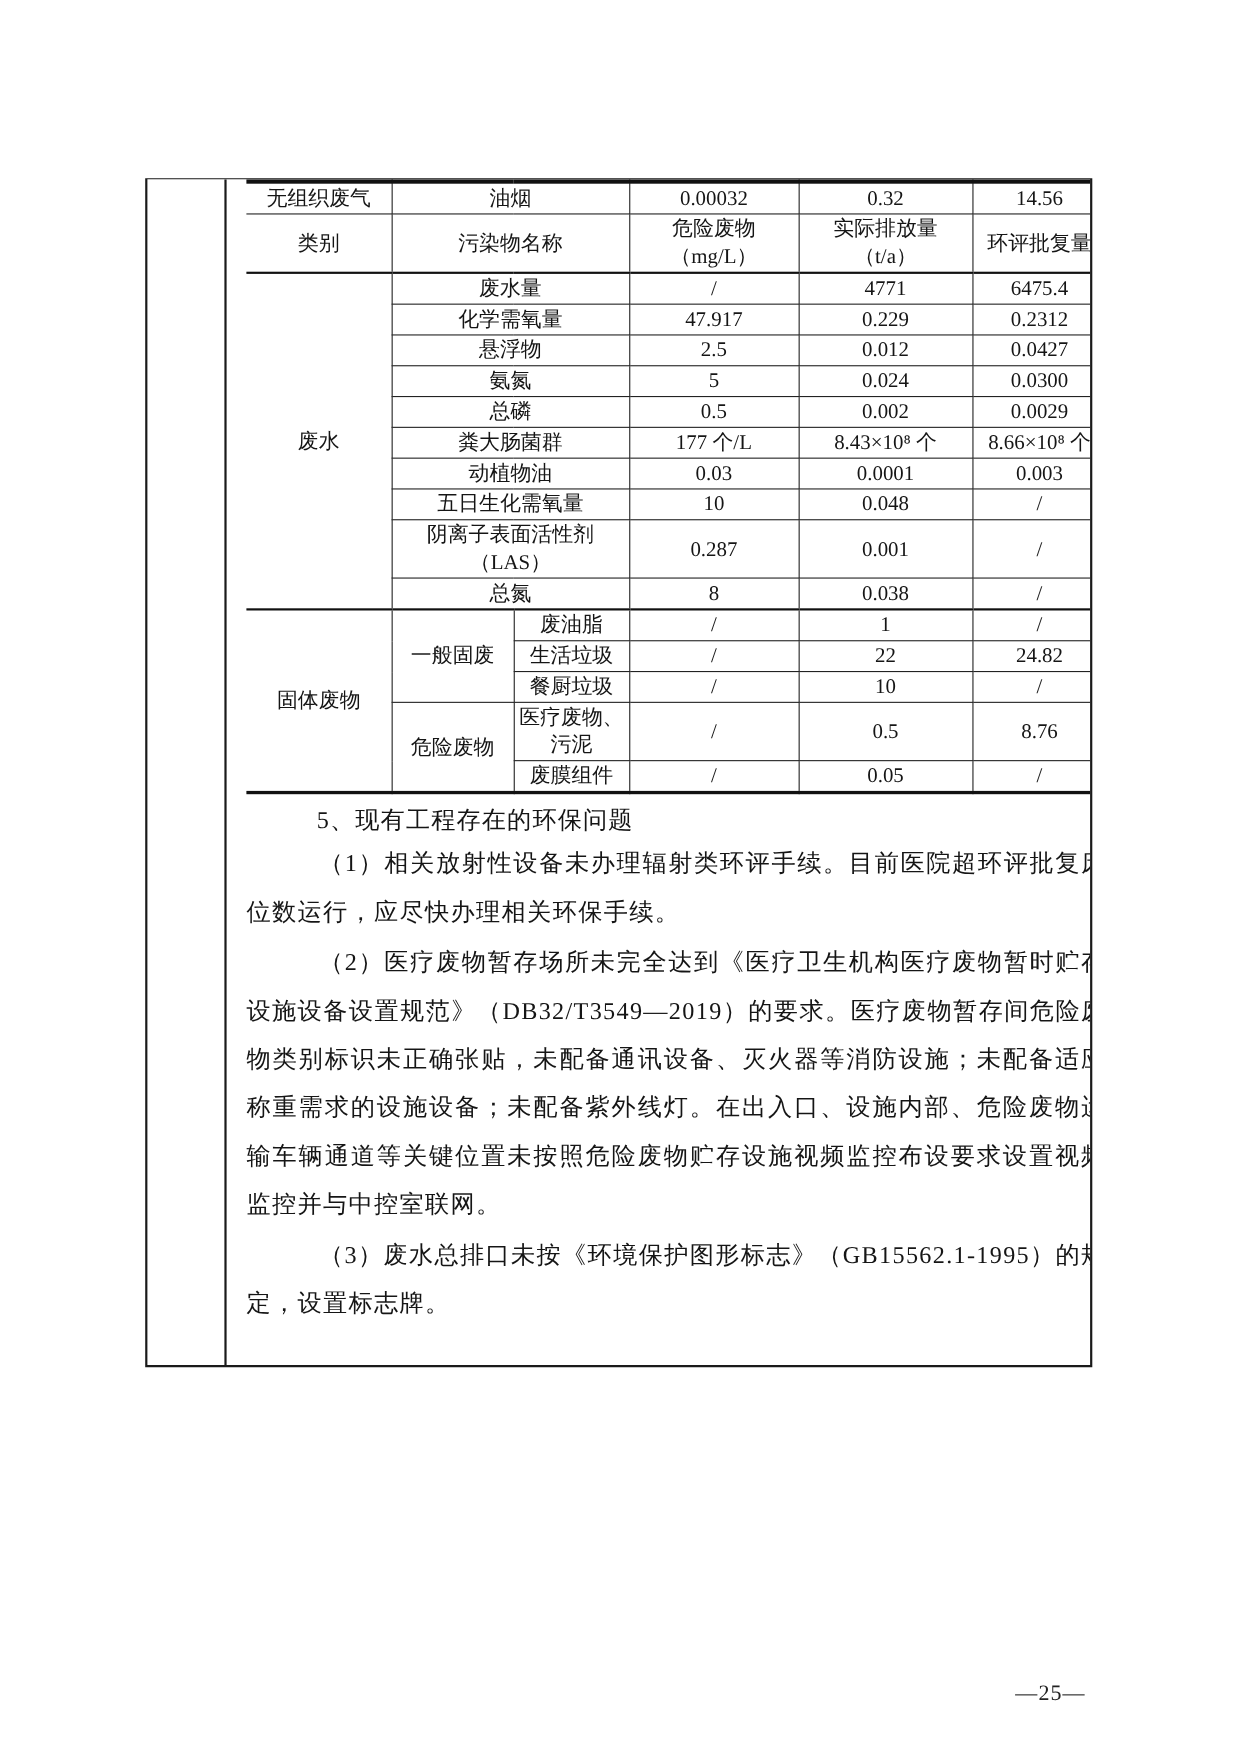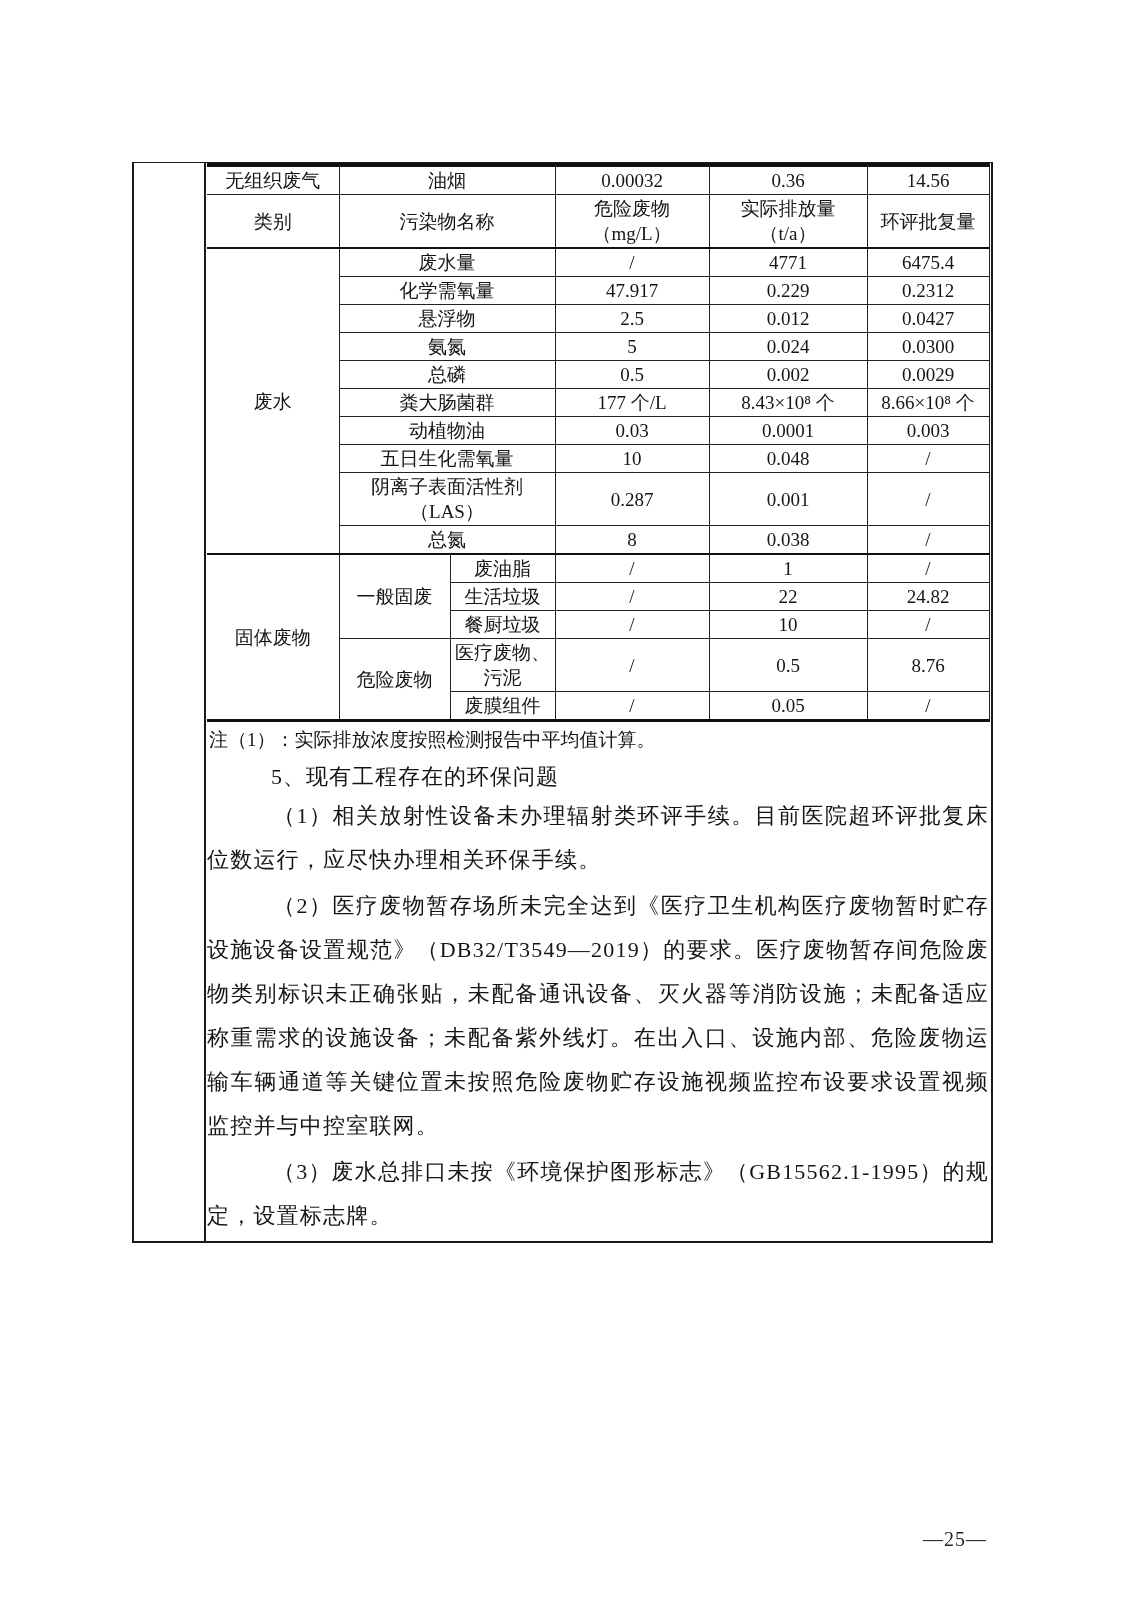--- a/index.html
+++ b/index.html
@@ -6,21 +6,21 @@
   body{
     width:1131px;height:1600px;position:relative;background:#ffffff;
     font-family:"Liberation Serif","DejaVu Serif",serif;color:#151515;
   }
   .frame{
     position:absolute;left:132px;top:162px;width:861px;height:1081px;
     box-sizing:border-box;border:2px solid #1a1a1a;border-top-width:1px;
     display:flex;overflow:hidden;background:#fff;
   }
   .side{flex:0 0 auto;width:70px;border-right:2px solid #1a1a1a;}
-  .content{flex:1 1 auto;padding-left:1px;}
+  .content{flex:1 1 auto;padding-left:18px;}
   table.em{
     border-collapse:collapse;table-layout:fixed;width:782px;
     border-top:4px solid #111;border-bottom:3px solid #111;border-left:hidden;
   }
   table.em td{
     border:1px solid #222;text-align:center;vertical-align:middle;
     font-size:19px;line-height:25px;padding:1px 3px;overflow:hidden;
   }
   tr.hdr td{border-bottom:2px solid #111;}
   tr.sep td{border-top:2px solid #111;}
@@ -47,21 +47,21 @@
           <col style="width:105px">
         <col style="width:154px">
           <col style="width:158px">
           <col style="width:122px">
       </colgroup>
       <tbody>
         <tr style="height:28px">
           <td>无组织废气</td>
           <td colspan="2">油烟</td>
           <td>0.00032</td>
-          <td>0.36</td>
+          <td>0.32</td>
           <td>14.56</td>
         </tr>
         <tr class="hdr" style="height:44px">
           <td>类别</td>
           <td colspan="2">污染物名称</td>
           <td>危险废物（mg/L）</td>
           <td>实际排放量（t/a）</td>
           <td>环评批复量</td>
         </tr>
 
@@ -157,21 +157,20 @@
         <tr style="height:27px">
           <td>废膜组件</td>
           <td>/</td>
           <td>0.05</td>
           <td>/</td>
         </tr>
       </tbody>
     </table>
 
     <div class="notes">
-      <p class="note-line">注（1）：实际排放浓度按照检测报告中平均值计算。</p>
     </div>
 
     <div class="heading">5、现有工程存在的环保问题</div>
 
     <p class="para">（1）相关放射性设备未办理辐射类环评手续。目前医院超环评批复床位数运行，应尽快办理相关环保手续。</p>
     <p class="para">（2）医疗废物暂存场所未完全达到《医疗卫生机构医疗废物暂时贮存设施设备设置规范》（DB32/T3549—2019）的要求。医疗废物暂存间危险废物类别标识未正确张贴，未配备通讯设备、灭火器等消防设施；未配备适应称重需求的设施设备；未配备紫外线灯。在出入口、设施内部、危险废物运输车辆通道等关键位置未按照危险废物贮存设施视频监控布设要求设置视频监控并与中控室联网。</p>
     <p class="para">（3）废水总排口未按《环境保护图形标志》（GB15562.1-1995）的规定，设置标志牌。</p>
 
   </div>
 </div>

